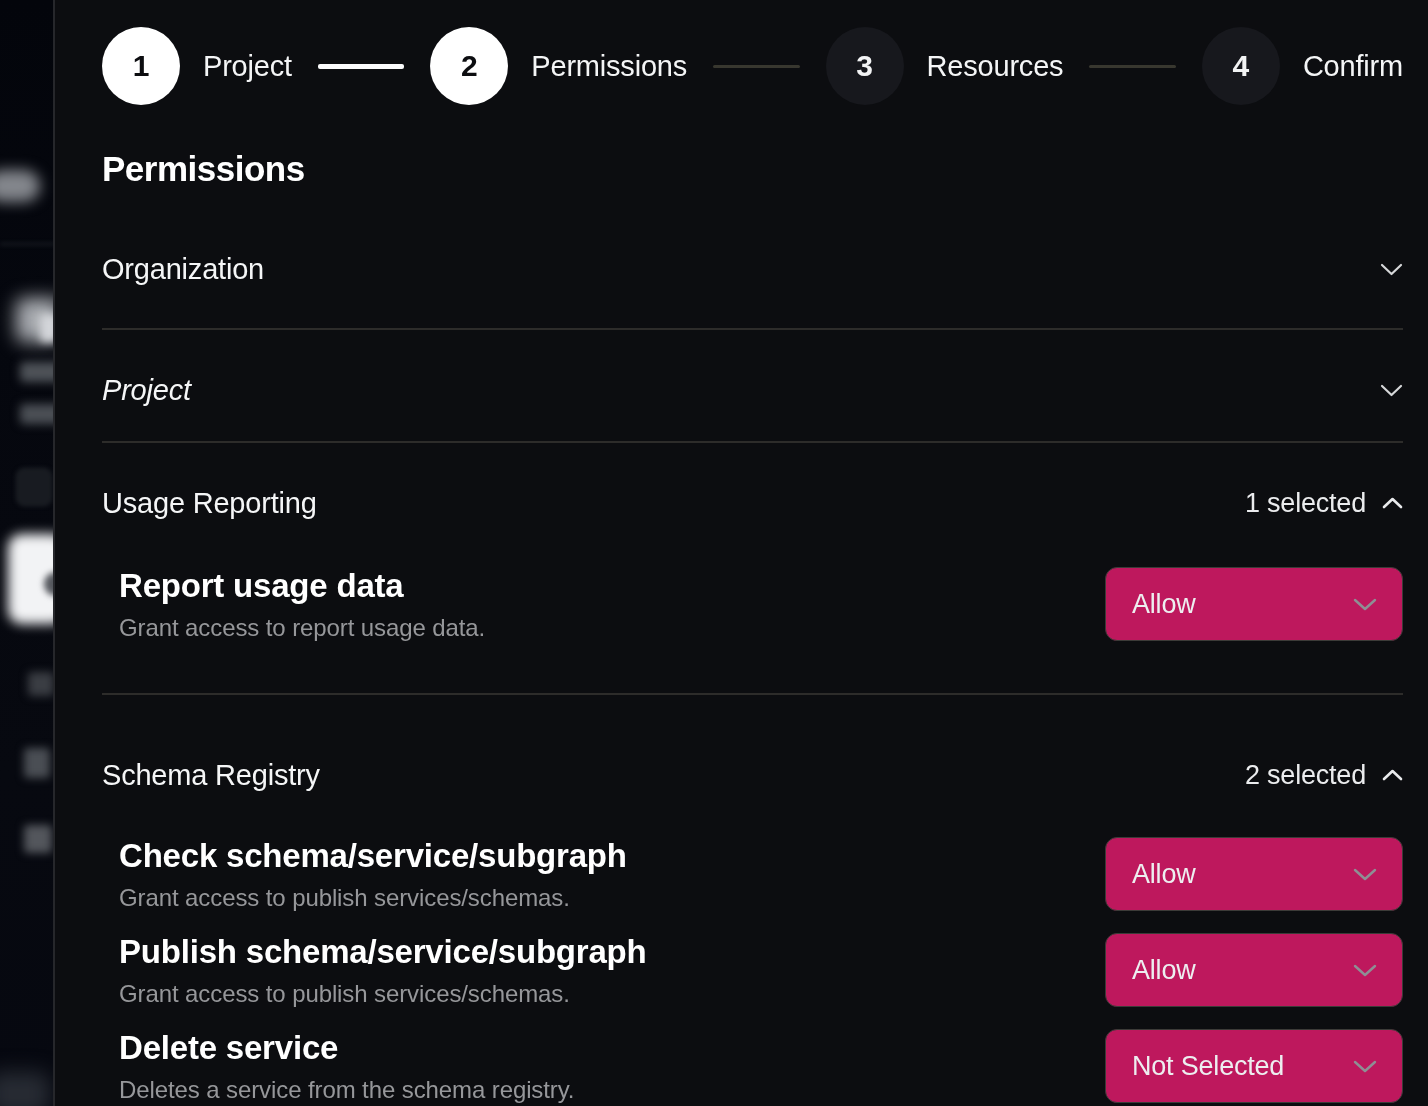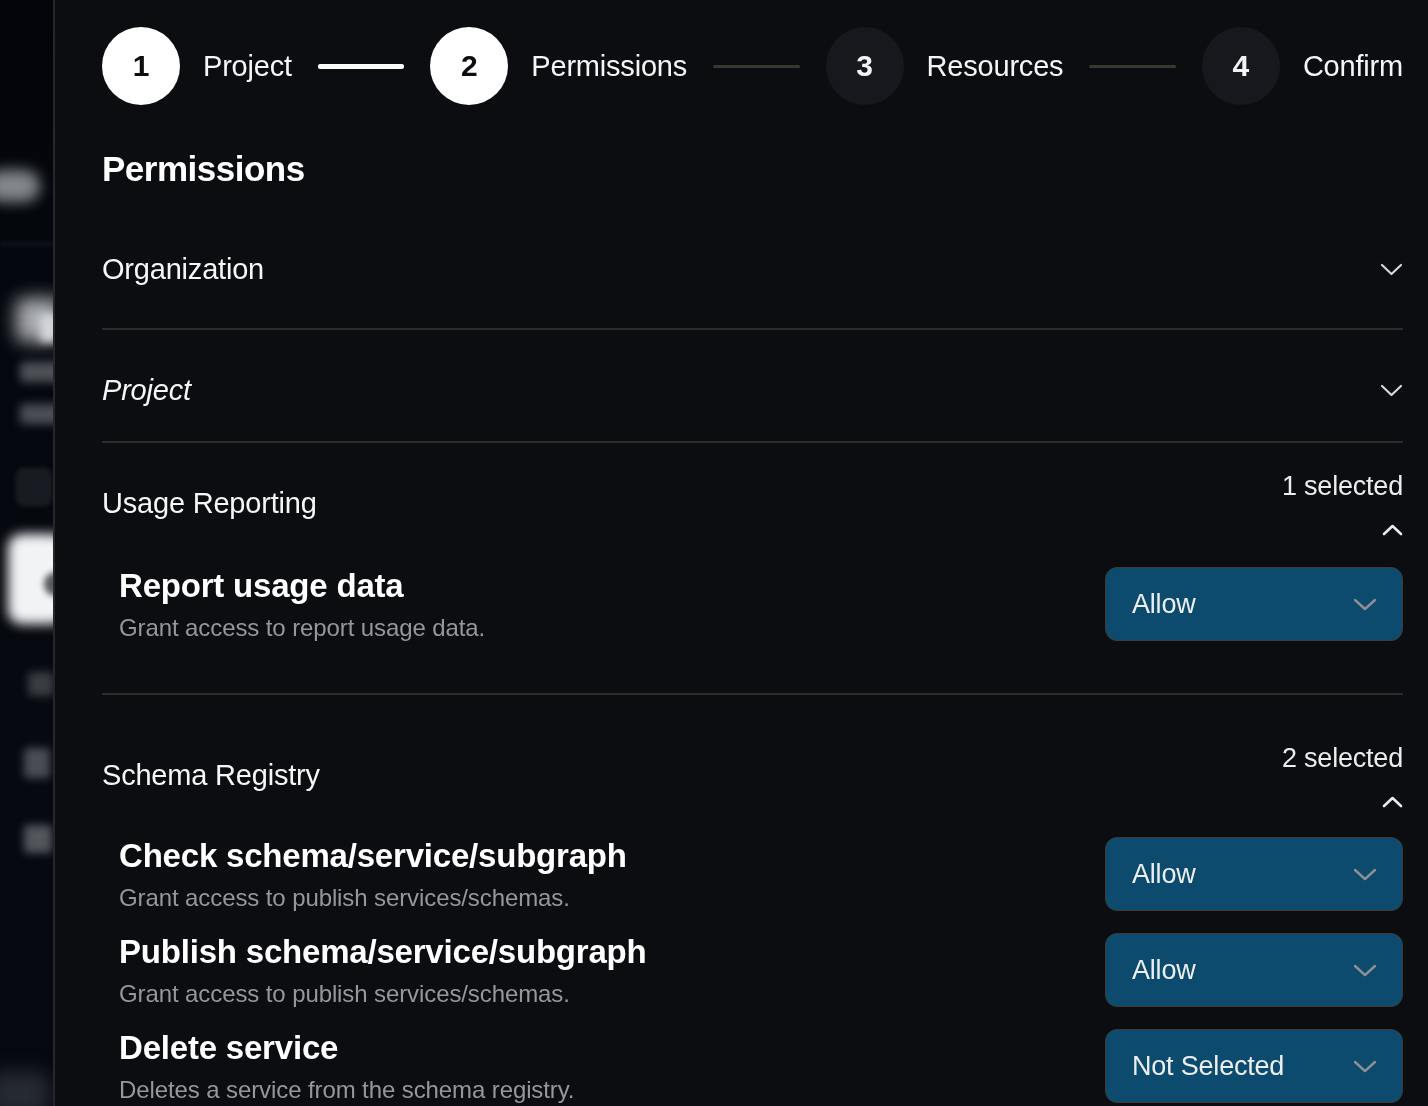--- a/index.html
+++ b/index.html
@@ -60,40 +60,40 @@
     margin-top:44px; font-size:35px; font-weight:700;
     letter-spacing:-0.5px; color:#ffffff;
   }
 
   
   .sec-header {
     display:flex; justify-content:space-between; align-items:center;
     height:40px; cursor:pointer;
   }
   .sec-title { font-size:29px; font-weight:400; color:#f5f6f7; letter-spacing:-0.2px; }
-  .sec-right { display:flex; align-items:flex-end; gap:22px;flex-direction:column; }
+  .sec-right { display:flex; align-items:center; gap:16px; }
   .sec-count { font-size:27px; color:#ebecee; letter-spacing:-0.2px; }
   .divider { height:2px; background:#2d2c2a; }
 
   .sec-org  .sec-header { margin:60px 0 39px; }
   .sec-proj .sec-header { margin:40px 0 31px;font-style:italic; }
   .sec-usage .sec-header { margin:40px 0 0; }
   .sec-usage .perm-rows { margin-top:43px; margin-bottom:51px; }
   .sec-schema .sec-header { margin:60px 0 0; }
   .sec-schema .perm-rows { margin-top:41px; }
 
   .perm-rows { display:flex; flex-direction:column; gap:20px; }
   .perm-row { display:flex; justify-content:space-between; align-items:center; height:76px; padding-left:17px; }
   .perm-text { display:flex; flex-direction:column; gap:9px; }
   .perm-title { font-size:33px; font-weight:700; color:#ffffff; letter-spacing:-0.2px; }
   .perm-desc { font-size:24px; color:#96979a; letter-spacing:-0.1px; }
 
   .perm-select {
     width:298px; height:74px; flex:0 0 auto;
-    background:#0c4a6e;
+    background:#be185d;
     border:1.5px solid #3c3b38; border-radius:12px;
     display:flex; align-items:center; justify-content:space-between;
     padding:0 25px 0 26px;
     cursor:pointer;
   }
   .perm-select-value { font-size:27px; color:#edeef0; letter-spacing:-0.2px; }
 
   .icon { display:flex; align-items:center; justify-content:center; }
 </style>
 </head>

